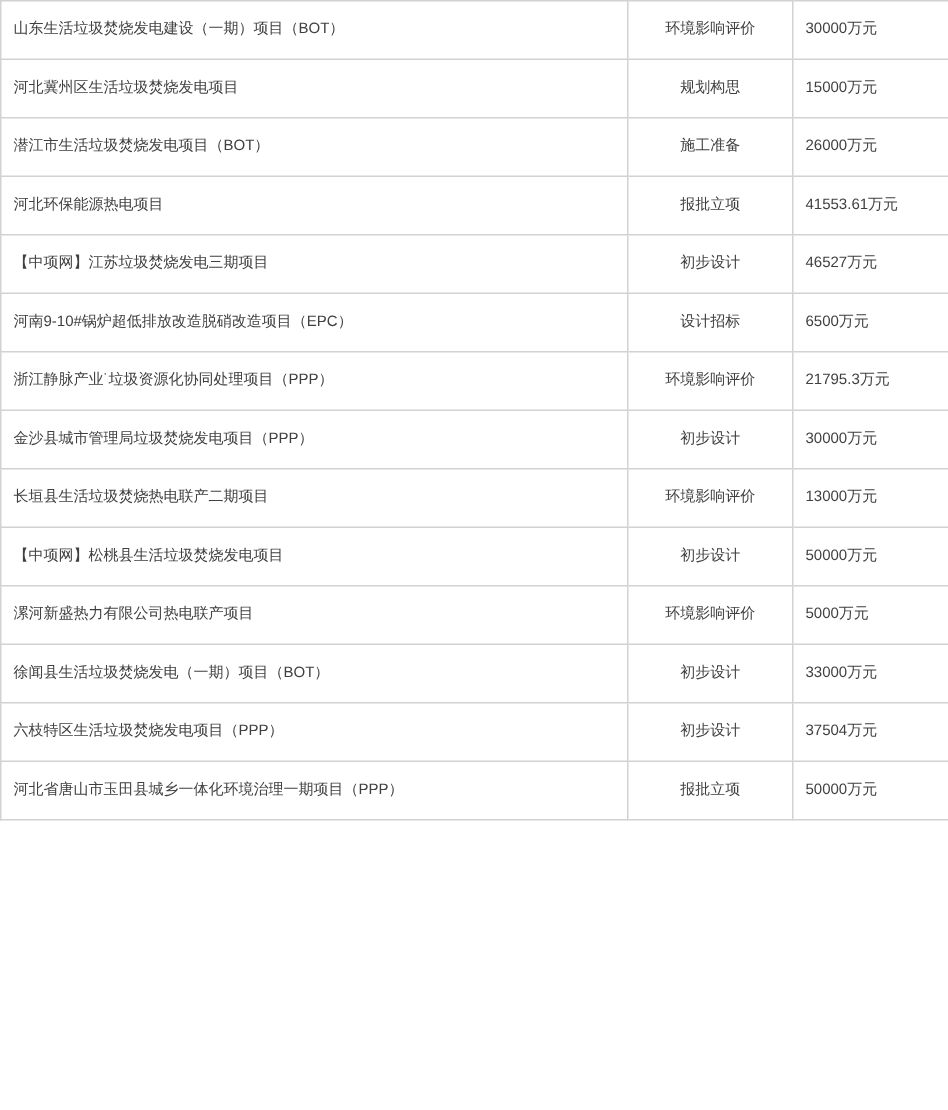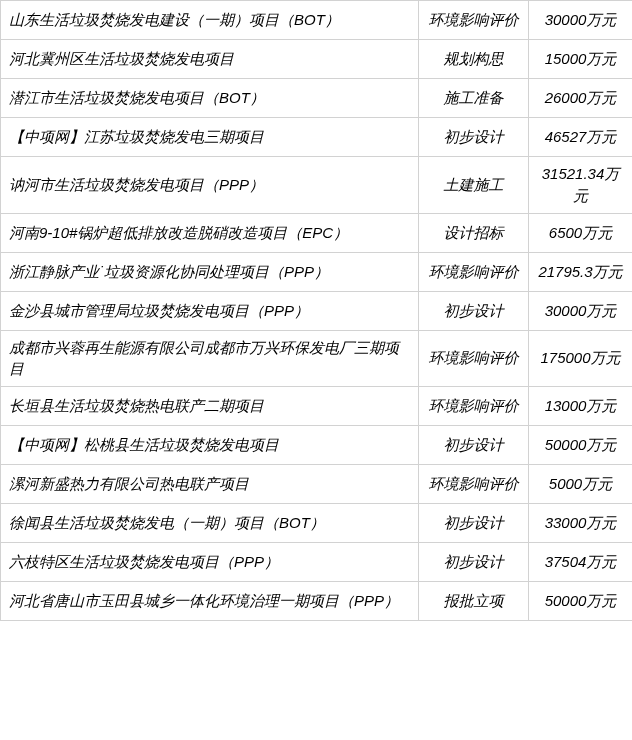--- a/index.html
+++ b/index.html
@@ -14,42 +14,40 @@
     color: #231f20;
     overflow: hidden;
   }
   table.project-table {
     width: 632px;
     border-collapse: collapse;
     table-layout: fixed;
   }
   table.project-table td {
     border: 1px solid #d2d2d2;
-    font-size: 15px;
+    font-size: 10px;
     line-height: 1.45;
-    color: #000000;
+    color: #404040;
     vertical-align: middle;
     padding: 6px 8px;
     box-sizing: border-box;
-    font-style: italic;
   }
   td.col-name {
     width: 418px;
     text-align: left;
     padding-left: 10px;
   }
   td.col-stage {
     width: 110px;
     text-align: center;
     padding-left: 2px;
     padding-right: 2px;
   }
   td.col-amount {
     width: 104px;
-    text-align: center;
     padding-left: 2px;
     padding-right: 2px;
   }
   tr.project-row {
     height: 39px;
   }
 </style>
 </head>
 <body>
 
@@ -64,48 +62,43 @@
         <td class="col-name">河北冀州区生活垃圾焚烧发电项目</td>
         <td class="col-stage">规划构思</td>
         <td class="col-amount">15000万元</td>
       </tr>
       <tr class="project-row">
         <td class="col-name">潜江市生活垃圾焚烧发电项目（BOT）</td>
         <td class="col-stage">施工准备</td>
         <td class="col-amount">26000万元</td>
       </tr>
       <tr class="project-row">
+        <td class="col-name">河北环保能源热电项目</td>
+        <td class="col-stage">报批立项</td>
+        <td class="col-amount">41553.61万元</td>
+      </tr>
+      <tr class="project-row">
         <td class="col-name">【中项网】江苏垃圾焚烧发电三期项目</td>
         <td class="col-stage">初步设计</td>
         <td class="col-amount">46527万元</td>
-      </tr>
-      <tr class="project-row">
-        <td class="col-name">讷河市生活垃圾焚烧发电项目（PPP）</td>
-        <td class="col-stage">土建施工</td>
-        <td class="col-amount">31521.34万元</td>
       </tr>
       <tr class="project-row">
         <td class="col-name">河南9-10#锅炉超低排放改造脱硝改造项目（EPC）</td>
         <td class="col-stage">设计招标</td>
         <td class="col-amount">6500万元</td>
       </tr>
       <tr class="project-row">
         <td class="col-name">浙江静脉产业˙垃圾资源化协同处理项目（PPP）</td>
         <td class="col-stage">环境影响评价</td>
         <td class="col-amount">21795.3万元</td>
       </tr>
       <tr class="project-row">
         <td class="col-name">金沙县城市管理局垃圾焚烧发电项目（PPP）</td>
         <td class="col-stage">初步设计</td>
         <td class="col-amount">30000万元</td>
-      </tr>
-      <tr class="project-row">
-        <td class="col-name">成都市兴蓉再生能源有限公司成都市万兴环保发电厂三期项目</td>
-        <td class="col-stage">环境影响评价</td>
-        <td class="col-amount">175000万元</td>
       </tr>
       <tr class="project-row">
         <td class="col-name">长垣县生活垃圾焚烧热电联产二期项目</td>
         <td class="col-stage">环境影响评价</td>
         <td class="col-amount">13000万元</td>
       </tr>
       <tr class="project-row">
         <td class="col-name">【中项网】松桃县生活垃圾焚烧发电项目</td>
         <td class="col-stage">初步设计</td>
         <td class="col-amount">50000万元</td>

